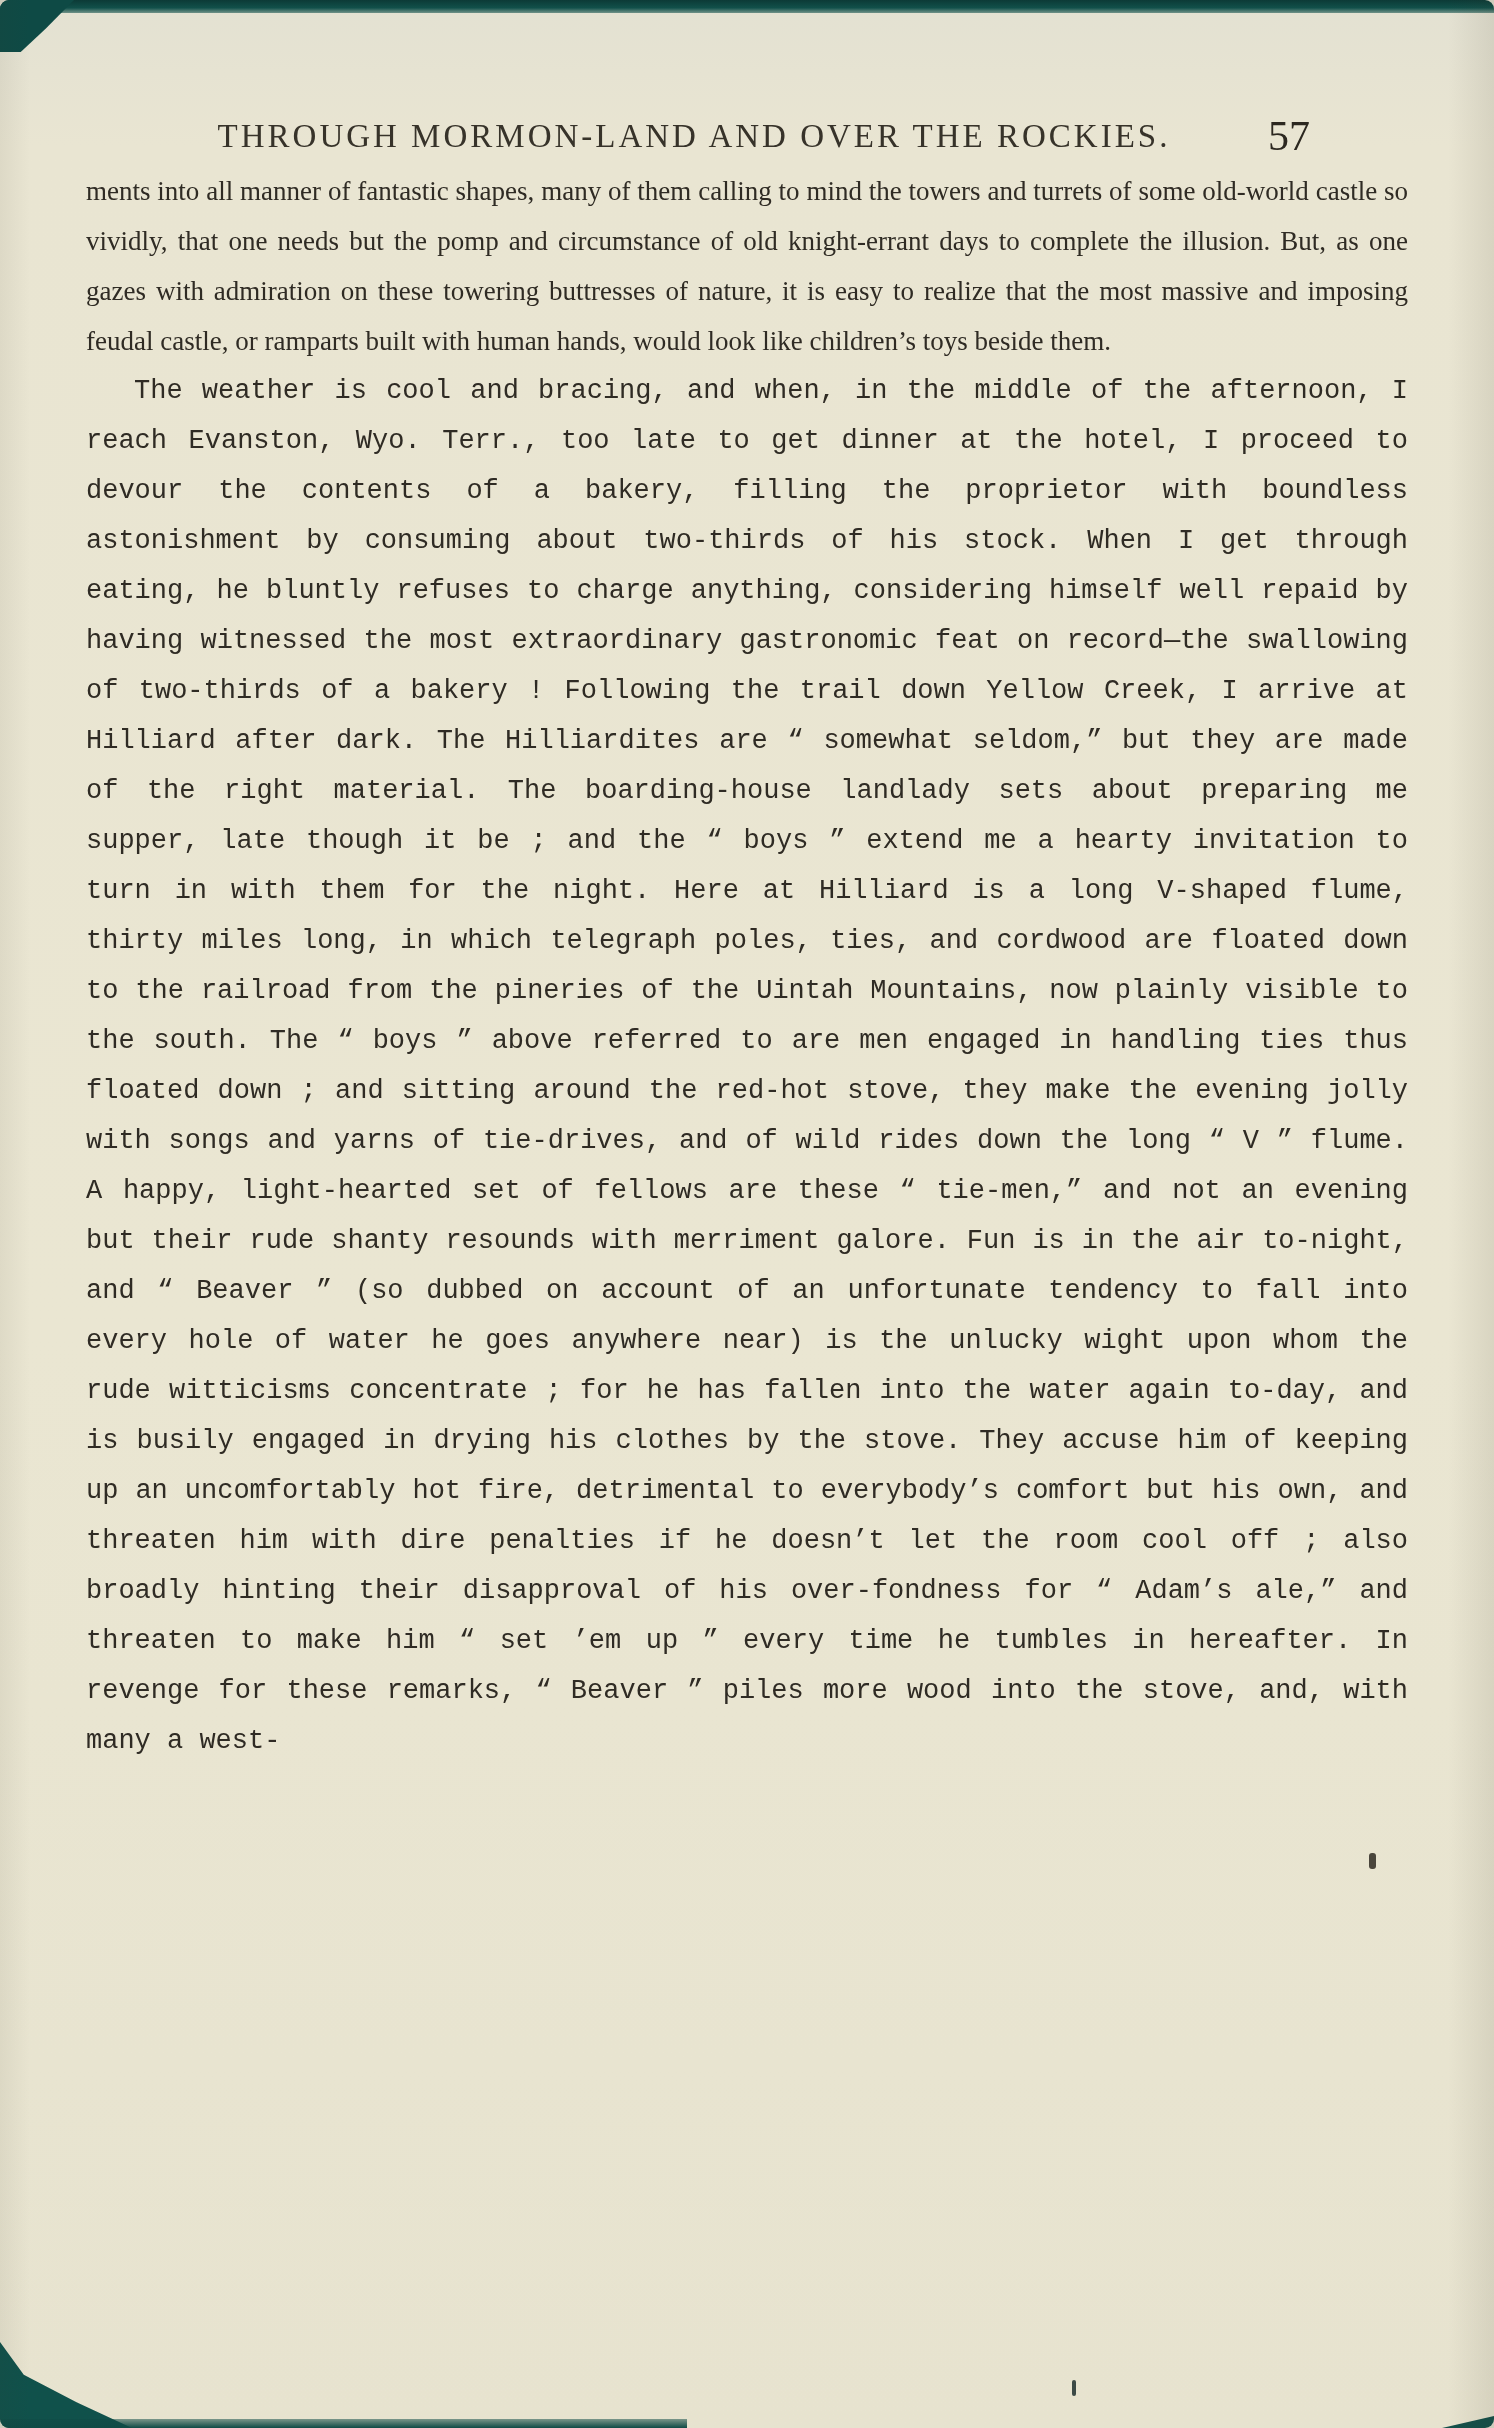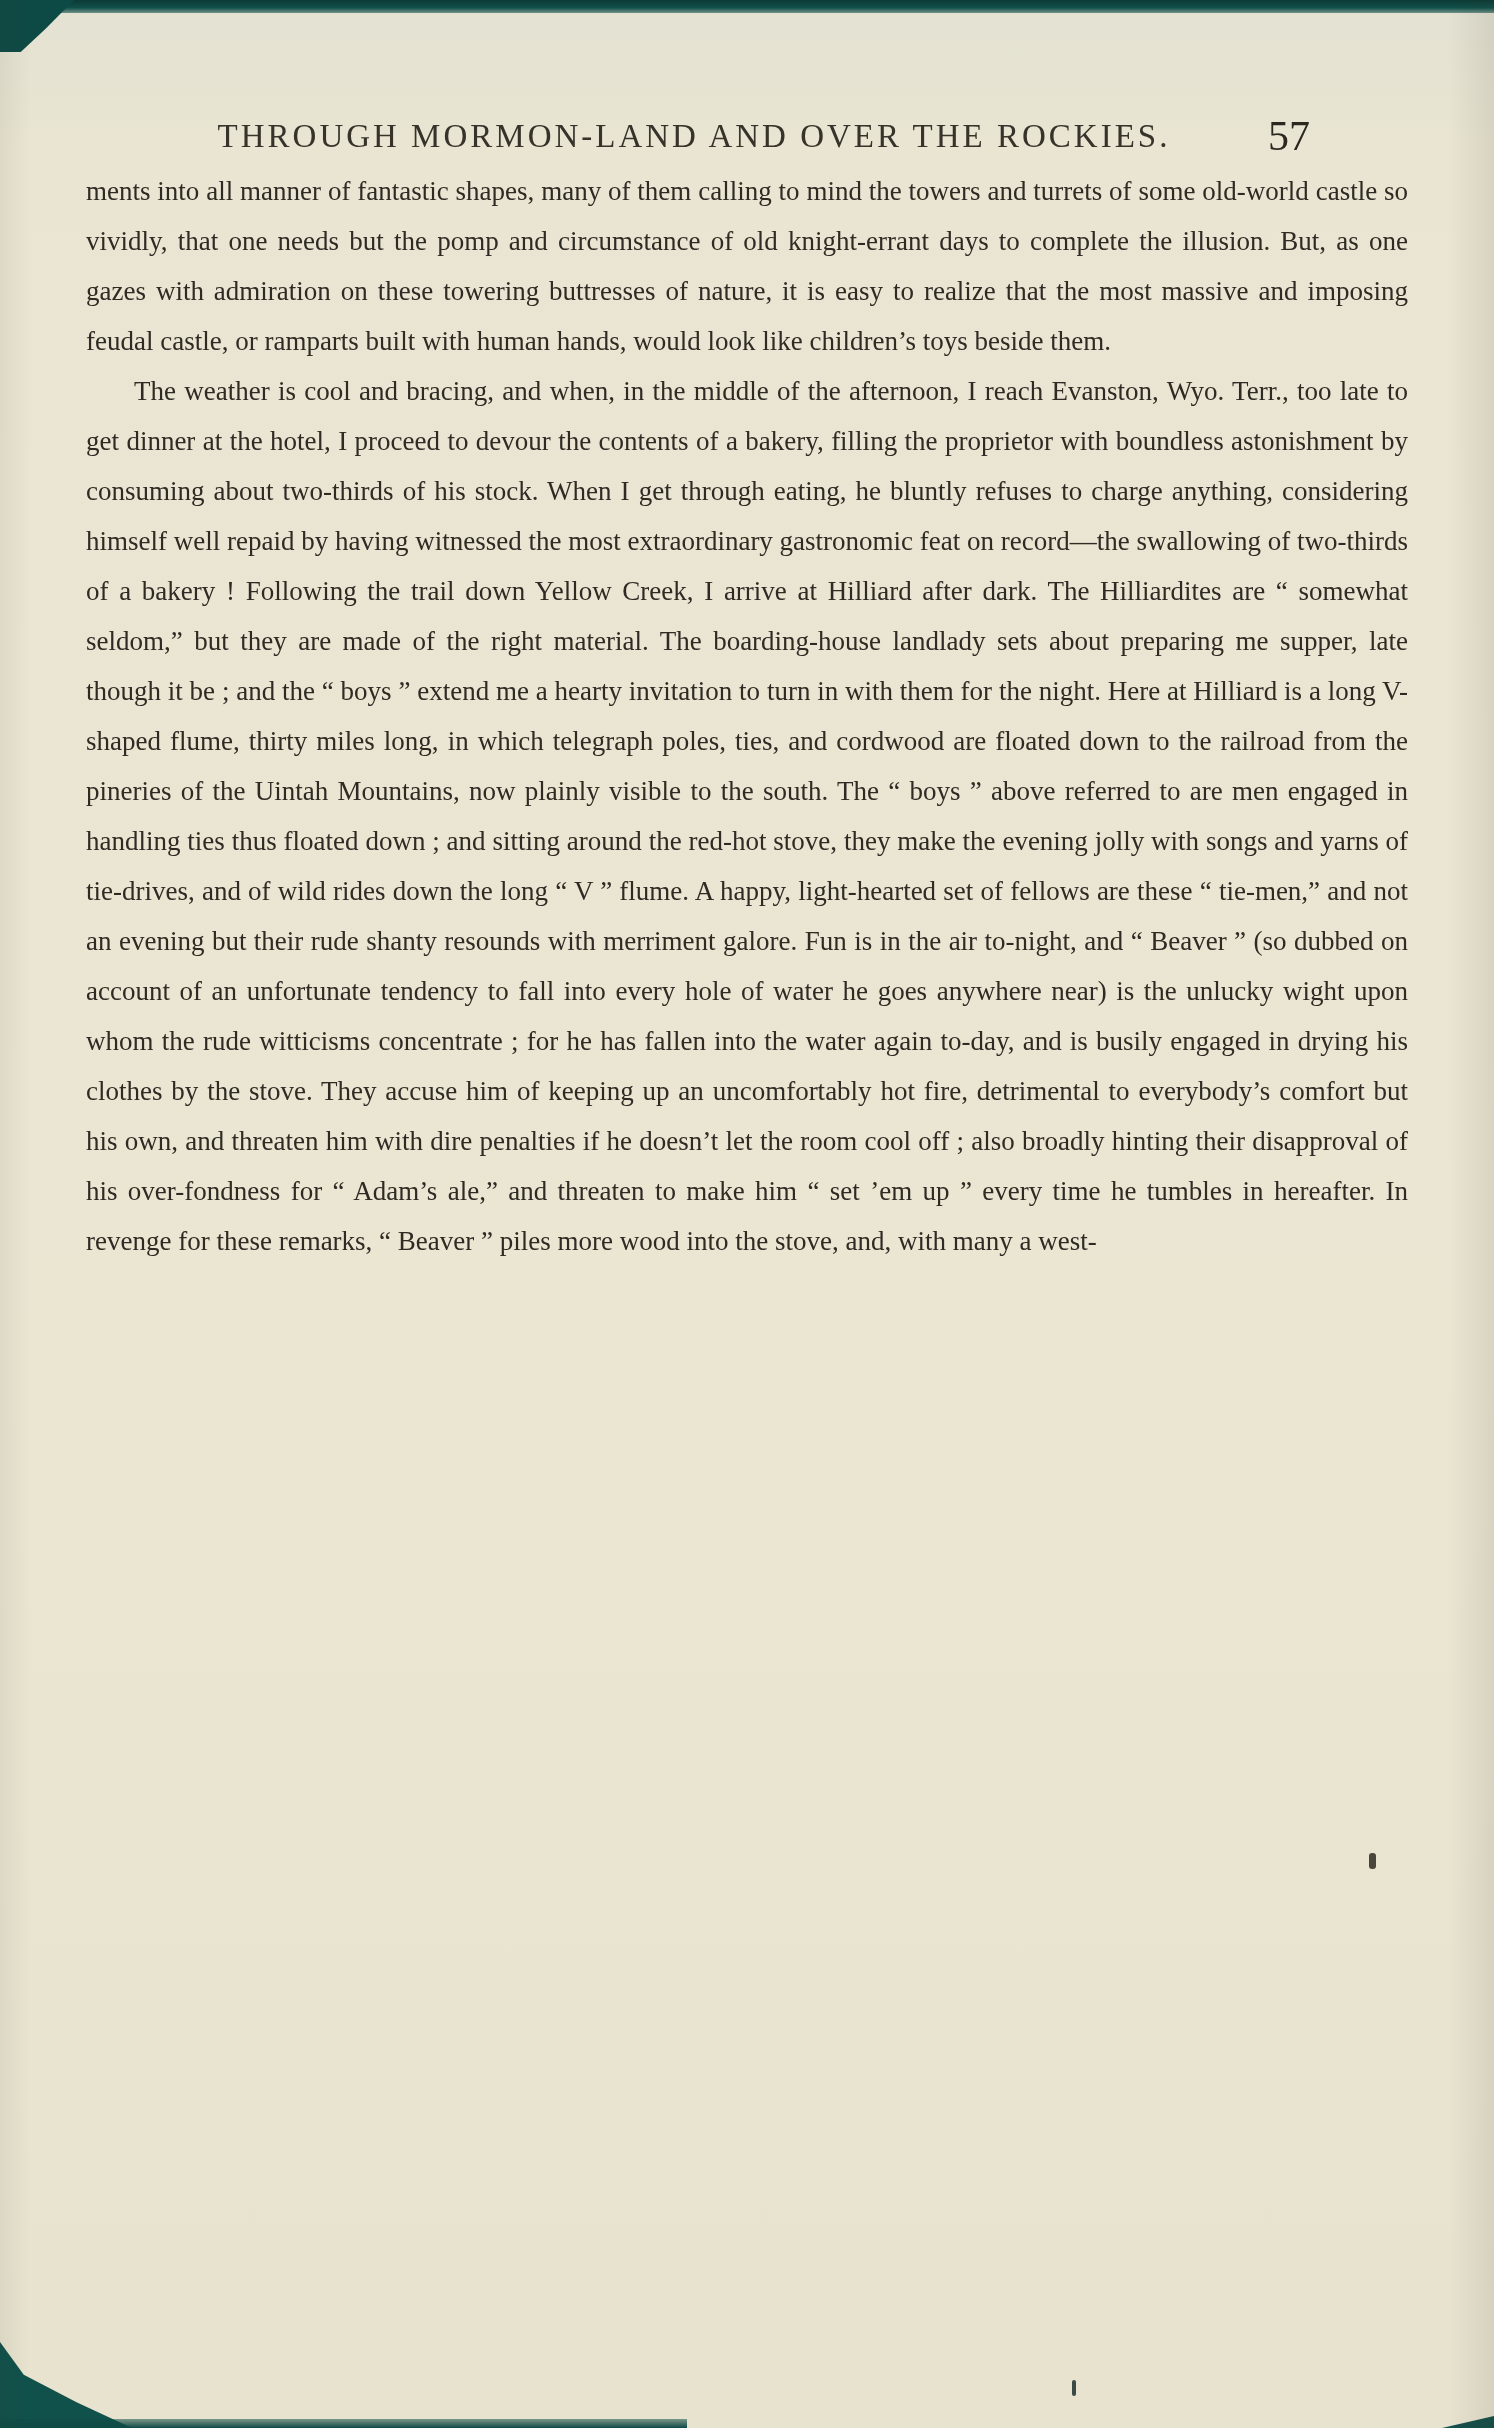--- a/index.html
+++ b/index.html
@@ -10,20 +10,21 @@
   .page {
     position: relative;
     width: 1494px;
     height: 2428px;
     margin: 0 auto;
     background:
       linear-gradient(180deg, #e3e1d2 0%, #e9e5d2 6%, #eae6d2 55%, #e7e3cf 100%);
     overflow: hidden;
     font-family: "Liberation Serif", "DejaVu Serif", serif;
     color: #2f2b24;
+    border-radius: 9px;
   }
   
   .edge-shadow-right {
     position: absolute;
     top: 0; right: 0;
     width: 46px; height: 100%;
     background: linear-gradient(90deg, rgba(0,0,0,0) 0%, rgba(60,55,40,0.10) 100%);
     pointer-events: none;
   }
   .edge-shadow-left {
@@ -103,20 +104,21 @@
   .body-text p {
     margin: 0;
     font-size: 27px;
     line-height: 50px;
     text-align: justify;
     color: #2f2b24;
     text-rendering: optimizeLegibility;
   }
   .body-text p.indent {
     text-indent: 48px;
+    font-family: Liberation Mono, monospace;
   }
 </style>
 </head>
 <body>
 
 <div class="page">
 
   <div class="artifact top-strip"></div>
   <div class="artifact top-left-blob"></div>
   <div class="artifact bottom-left-corner"></div>

